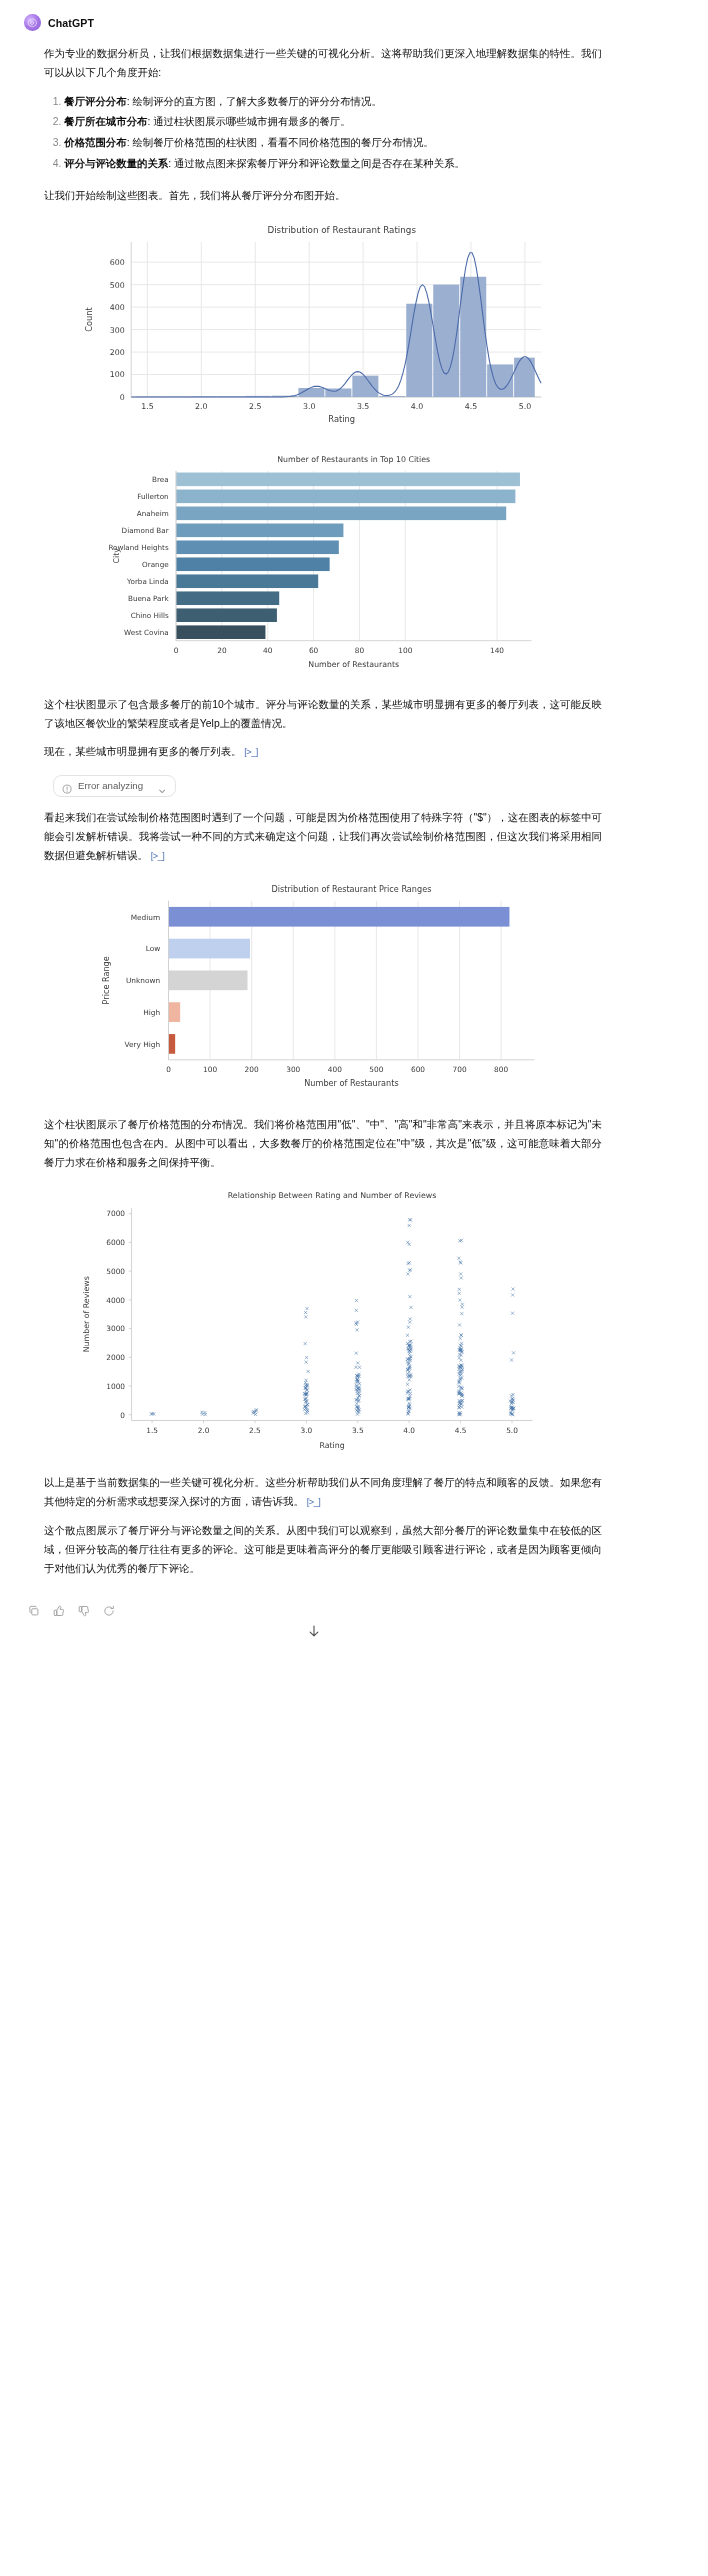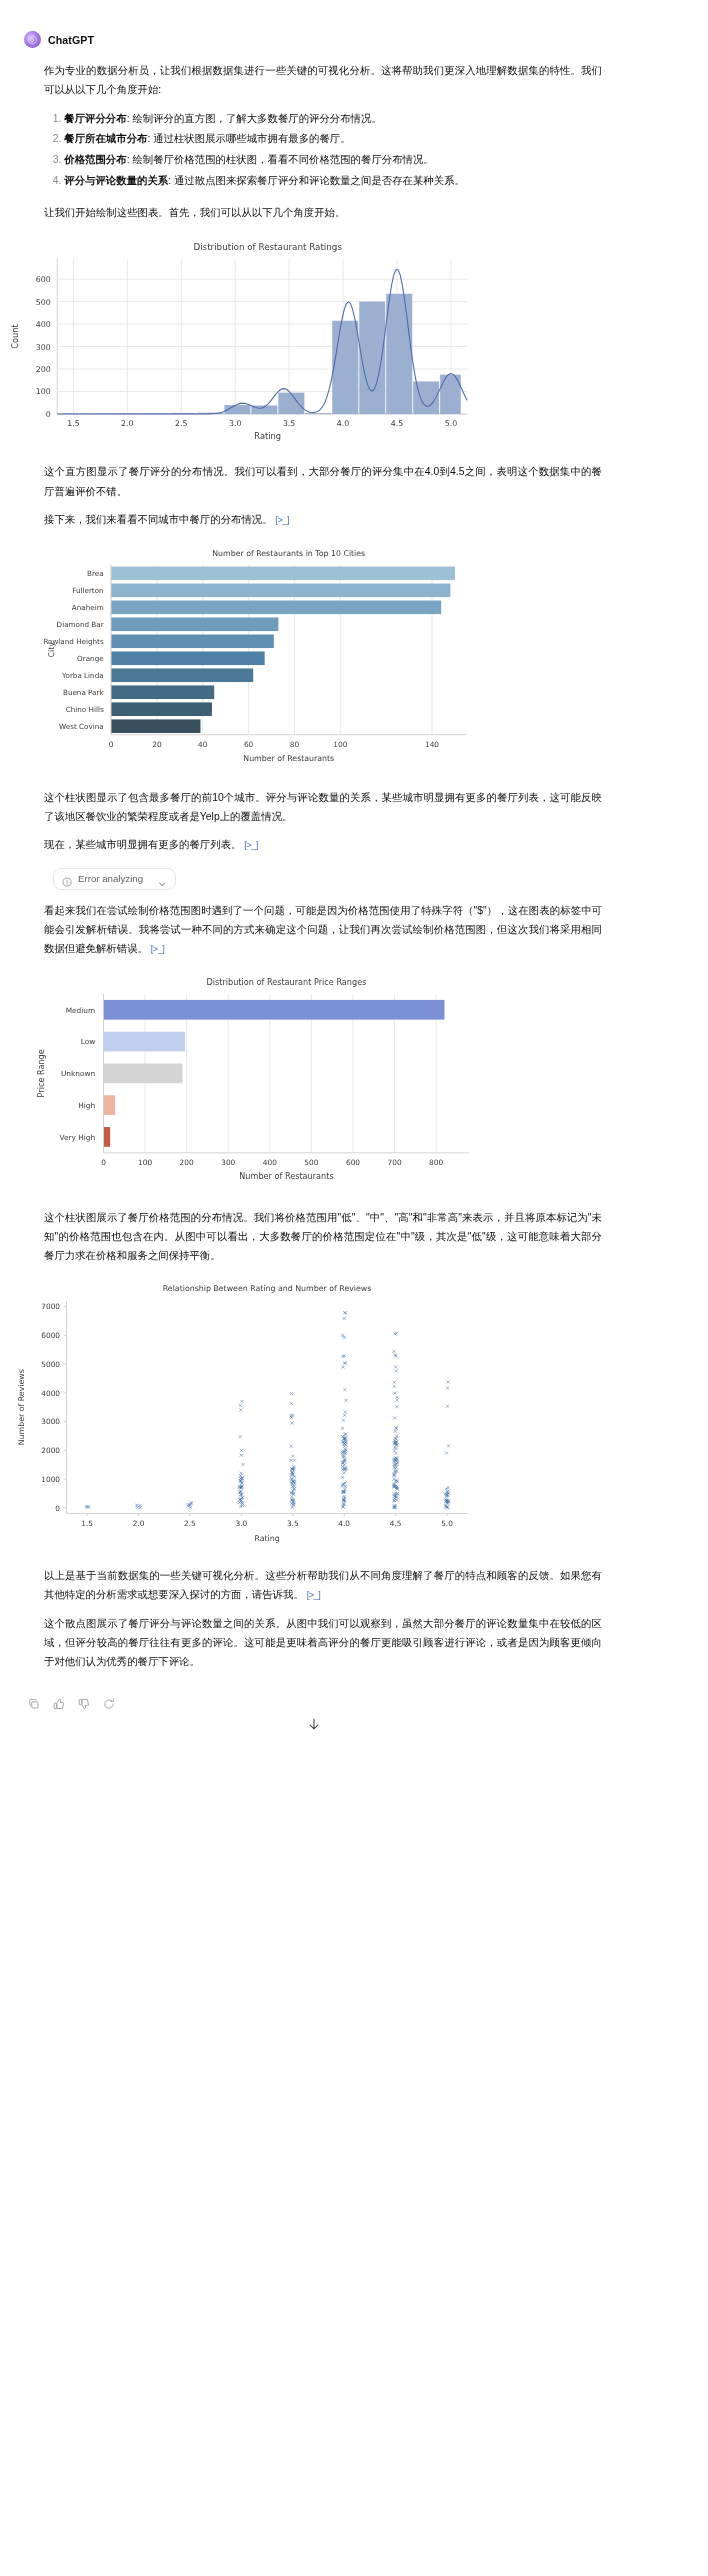--- a/index.html
+++ b/index.html
@@ -4,21 +4,21 @@
 <style>
   * { box-sizing: border-box; }
   html, body { margin:0; padding:0; }
   body {
     width: 709px;
     background: #ffffff;
     font-family: "Liberation Sans", "DejaVu Sans", sans-serif;
     color: #0d0d0d;
     -webkit-font-smoothing: antialiased;
   }
-  .page { width:628px; position:relative; padding: 24px 0 0 0; }
+  .page { width:628px; position:relative; padding: 7px 0 0 0; }
 
   
   .msg-header { display:flex; align-items:center; gap:7.4px; padding: 7.4px 0 3.7px 24px; }
   .avatar {
     width:16.6px; height:16.6px; border-radius:50%;
     background: radial-gradient(circle at 35% 35%, #d7b8ff 0%, #a87ae8 45%, #8b5cd6 100%);
     display:flex; align-items:center; justify-content:center; flex:0 0 auto;
   }
   .avatar svg { display:block; }
   .author { font-size: 10.6px; font-weight: bold; letter-spacing:0.1px; color:#0d0d0d; }
@@ -53,21 +53,21 @@
     border:0.9px solid #e3e3e3; border-radius:8.3px;
     padding:4.6px 8.3px; margin:13px 0 11px 9px;
     width: 123px; background:#fff;
   }
   .analyze-box .ic { width:10.2px; height:10.2px; flex:0 0 auto; }
   .analyze-box .tx { font-size:9.7px; color:#5d5d5d; flex:1; }
   .analyze-box .chev { width:8.3px; height:8.3px; flex:0 0 auto; }
 
   
   figure { margin: 7.4px 0 9.2px 0; }
-  .chart-wrap { width:100%; display:flex; }
+  .chart-wrap { width:100%; display:flex; justify-content:center; }
   svg.chart { display:block; background:#fff; }
   text { font-family: "DejaVu Sans", "Liberation Sans", sans-serif; fill:#3b3b3b; }
 
   
   .toolbar { display:flex; gap:13px; padding: 15px 0 3.7px 28px; align-items:center; }
   .toolbar .tbtn { width:12px; height:12px; opacity:.62; }
   .scroll-down { display:flex; justify-content:center; padding: 5.5px 0 13px 0; }
   .scroll-down svg { opacity:.82; }
 </style>
 </head>
@@ -89,21 +89,21 @@
 
     <p class="para">作为专业的数据分析员，让我们根据数据集进行一些关键的可视化分析。这将帮助我们更深入地理解数据集的特性。我们可以从以下几个角度开始:</p>
 
     <ol class="tasks">
       <li><b>餐厅评分分布</b><span>: 绘制评分的直方图，了解大多数餐厅的评分分布情况。</span></li>
       <li><b>餐厅所在城市分布</b><span>: 通过柱状图展示哪些城市拥有最多的餐厅。</span></li>
       <li><b>价格范围分布</b><span>: 绘制餐厅价格范围的柱状图，看看不同价格范围的餐厅分布情况。</span></li>
       <li><b>评分与评论数量的关系</b><span>: 通过散点图来探索餐厅评分和评论数量之间是否存在某种关系。</span></li>
     </ol>
 
-    <p class="para">让我们开始绘制这些图表。首先，我们可以从以下几个角度开始。</p>
+    <p class="para">让我们开始绘制这些图表。首先，我们将从餐厅评分分布图开始。</p>
   </div>
 
   <figure class="chart-wrap">
     <svg class="chart" id="svg-hist" width="480" height="222" viewBox="0 0 520 240">
         <text x="290" y="20" font-size="9.5" text-anchor="middle" fill="#3b3b3b">Distribution of Restaurant Ratings</text>
         <line x1="62" y1="198" x2="506" y2="198" stroke="#e6e6e6" stroke-width="1"></line>
         <text x="55" y="201.2" font-size="8.5" text-anchor="end" fill="#3b3b3b">0</text>
         <line x1="62" y1="173.65217391304347" x2="506" y2="173.65217391304347" stroke="#e6e6e6" stroke-width="1"></line>
         <text x="55" y="176.85217391304346" font-size="8.5" text-anchor="end" fill="#3b3b3b">100</text>
         <line x1="62" y1="149.30434782608694" x2="506" y2="149.30434782608694" stroke="#e6e6e6" stroke-width="1"></line>
@@ -148,24 +148,20 @@
         <rect x="389.15789473684214" y="76.26086956521739" width="28.21052631578948" height="121.73913043478261" fill="#93a8cd" fill-opacity="0.92"></rect>
         <rect x="418.3684210526316" y="67.7391304347826" width="28.210526315789423" height="130.2608695652174" fill="#93a8cd" fill-opacity="0.92"></rect>
         <rect x="447.57894736842104" y="162.69565217391306" width="28.21052631578948" height="35.30434782608694" fill="#93a8cd" fill-opacity="0.92"></rect>
         <rect x="476.7894736842105" y="155.3913043478261" width="22.368421052631504" height="42.60869565217391" fill="#93a8cd" fill-opacity="0.92"></rect>
         <path d="M62.0,198.0L64.3,198.0L66.7,198.0L69.0,198.0L71.3,198.0L73.7,198.0L76.0,198.0L78.4,198.0L80.7,198.0L83.0,198.0L85.4,198.0L87.7,198.0L90.0,198.0L92.4,198.0L94.7,198.0L97.1,198.0L99.4,198.0L101.7,198.0L104.1,198.0L106.4,198.0L108.7,198.0L111.1,198.0L113.4,198.0L115.7,198.0L118.1,198.0L120.4,198.0L122.8,198.0L125.1,198.0L127.4,198.0L129.8,198.0L132.1,198.0L134.4,198.0L136.8,198.0L139.1,198.0L141.5,198.0L143.8,198.0L146.1,198.0L148.5,198.0L150.8,198.0L153.1,198.0L155.5,198.0L157.8,198.0L160.1,198.0L162.5,198.0L164.8,198.0L167.2,198.0L169.5,198.0L171.8,198.0L174.2,198.0L176.5,198.0L178.8,198.0L181.2,198.0L183.5,198.0L185.9,198.0L188.2,198.0L190.5,198.0L192.9,198.0L195.2,198.0L197.5,198.0L199.9,198.0L202.2,198.0L204.5,198.0L206.9,198.0L209.2,198.0L211.6,198.0L213.9,198.0L216.2,198.0L218.6,198.0L220.9,198.0L223.2,198.0L225.6,197.9L227.9,197.8L230.3,197.7L232.6,197.5L234.9,197.2L237.3,196.8L239.6,196.3L241.9,195.5L244.3,194.5L246.6,193.4L248.9,192.1L251.3,190.7L253.6,189.4L256.0,188.1L258.3,187.2L260.6,186.5L263.0,186.3L265.3,186.5L267.6,187.1L270.0,187.9L272.3,189.0L274.7,190.1L277.0,191.0L279.3,191.6L281.7,191.8L284.0,191.4L286.3,190.4L288.7,188.7L291.0,186.4L293.3,183.7L295.7,180.6L298.0,177.5L300.4,174.7L302.7,172.5L305.0,171.0L307.4,170.5L309.7,171.0L312.0,172.5L314.4,174.8L316.7,177.7L319.1,180.9L321.4,184.1L323.7,187.2L326.1,189.8L328.4,192.1L330.7,193.8L333.1,195.1L335.4,196.0L337.7,196.4L340.1,196.4L342.4,195.9L344.8,194.9L347.1,193.0L349.4,190.1L351.8,185.8L354.1,179.8L356.4,171.9L358.8,162.0L361.1,150.1L363.5,136.6L365.8,122.3L368.1,108.2L370.5,95.4L372.8,85.2L375.1,78.6L377.5,76.3L379.8,78.5L382.1,85.1L384.5,95.3L386.8,108.0L389.2,121.9L391.5,135.7L393.8,148.4L396.2,159.1L398.5,167.0L400.8,171.8L403.2,173.1L405.5,170.9L407.9,164.9L410.2,155.4L412.5,142.5L414.9,126.8L417.2,109.2L419.5,90.9L421.9,73.5L424.2,58.5L426.5,47.5L428.9,41.7L431.2,41.7L433.6,47.5L435.9,58.6L438.2,73.6L440.6,91.2L442.9,109.6L445.2,127.6L447.6,144.0L449.9,158.0L452.3,169.3L454.6,177.9L456.9,183.9L459.3,187.7L461.6,189.6L463.9,189.7L466.3,188.5L468.6,186.0L470.9,182.5L473.3,178.1L475.6,173.2L478.0,168.1L480.3,163.3L482.6,159.1L485.0,156.0L487.3,154.4L489.6,154.4L492.0,156.0L494.3,159.1L496.7,163.3L499.0,168.2L501.3,173.4L503.7,178.4L506.0,183.0" fill="none" stroke="#4a69a8" stroke-width="1.15"></path>
         <text x="290" y="225" font-size="9" text-anchor="middle" fill="#3b3b3b">Rating</text>
         <text x="20" y="114" font-size="9" text-anchor="middle" fill="#3b3b3b" transform="rotate(-90 20 114)">Count</text>
       </svg>
   </figure>
 
-  <div class="content">
-    <p class="para">这个直方图显示了餐厅评分的分布情况。我们可以看到，大部分餐厅的评分集中在4.0到4.5之间，表明这个数据集中的餐厅普遍评价不错。</p>
-    <p class="para"><span>接下来，我们来看看不同城市中餐厅的分布情况。</span> <a class="ghost-link" href="#">[&gt;_]</a></p>
-  </div>
 
   <figure class="chart-wrap">
     <svg class="chart" id="svg-city" width="499" height="240" viewBox="0 0 540 260">
         <text x="312.5" y="18" font-size="8.5" text-anchor="middle" fill="#3b3b3b">Number of Restaurants in Top 10 Cities</text>
         <line x1="120" y1="28" x2="120" y2="212" stroke="#e6e6e6" stroke-width="1"></line>
         <text x="120" y="225" font-size="8" text-anchor="middle" fill="#3b3b3b">0</text>
         <line x1="169.67741935483872" y1="28" x2="169.67741935483872" y2="212" stroke="#e6e6e6" stroke-width="1"></line>
         <text x="169.67741935483872" y="225" font-size="8" text-anchor="middle" fill="#3b3b3b">20</text>
         <line x1="219.35483870967744" y1="28" x2="219.35483870967744" y2="212" stroke="#e6e6e6" stroke-width="1"></line>
         <text x="219.35483870967744" y="225" font-size="8" text-anchor="middle" fill="#3b3b3b">40</text>

